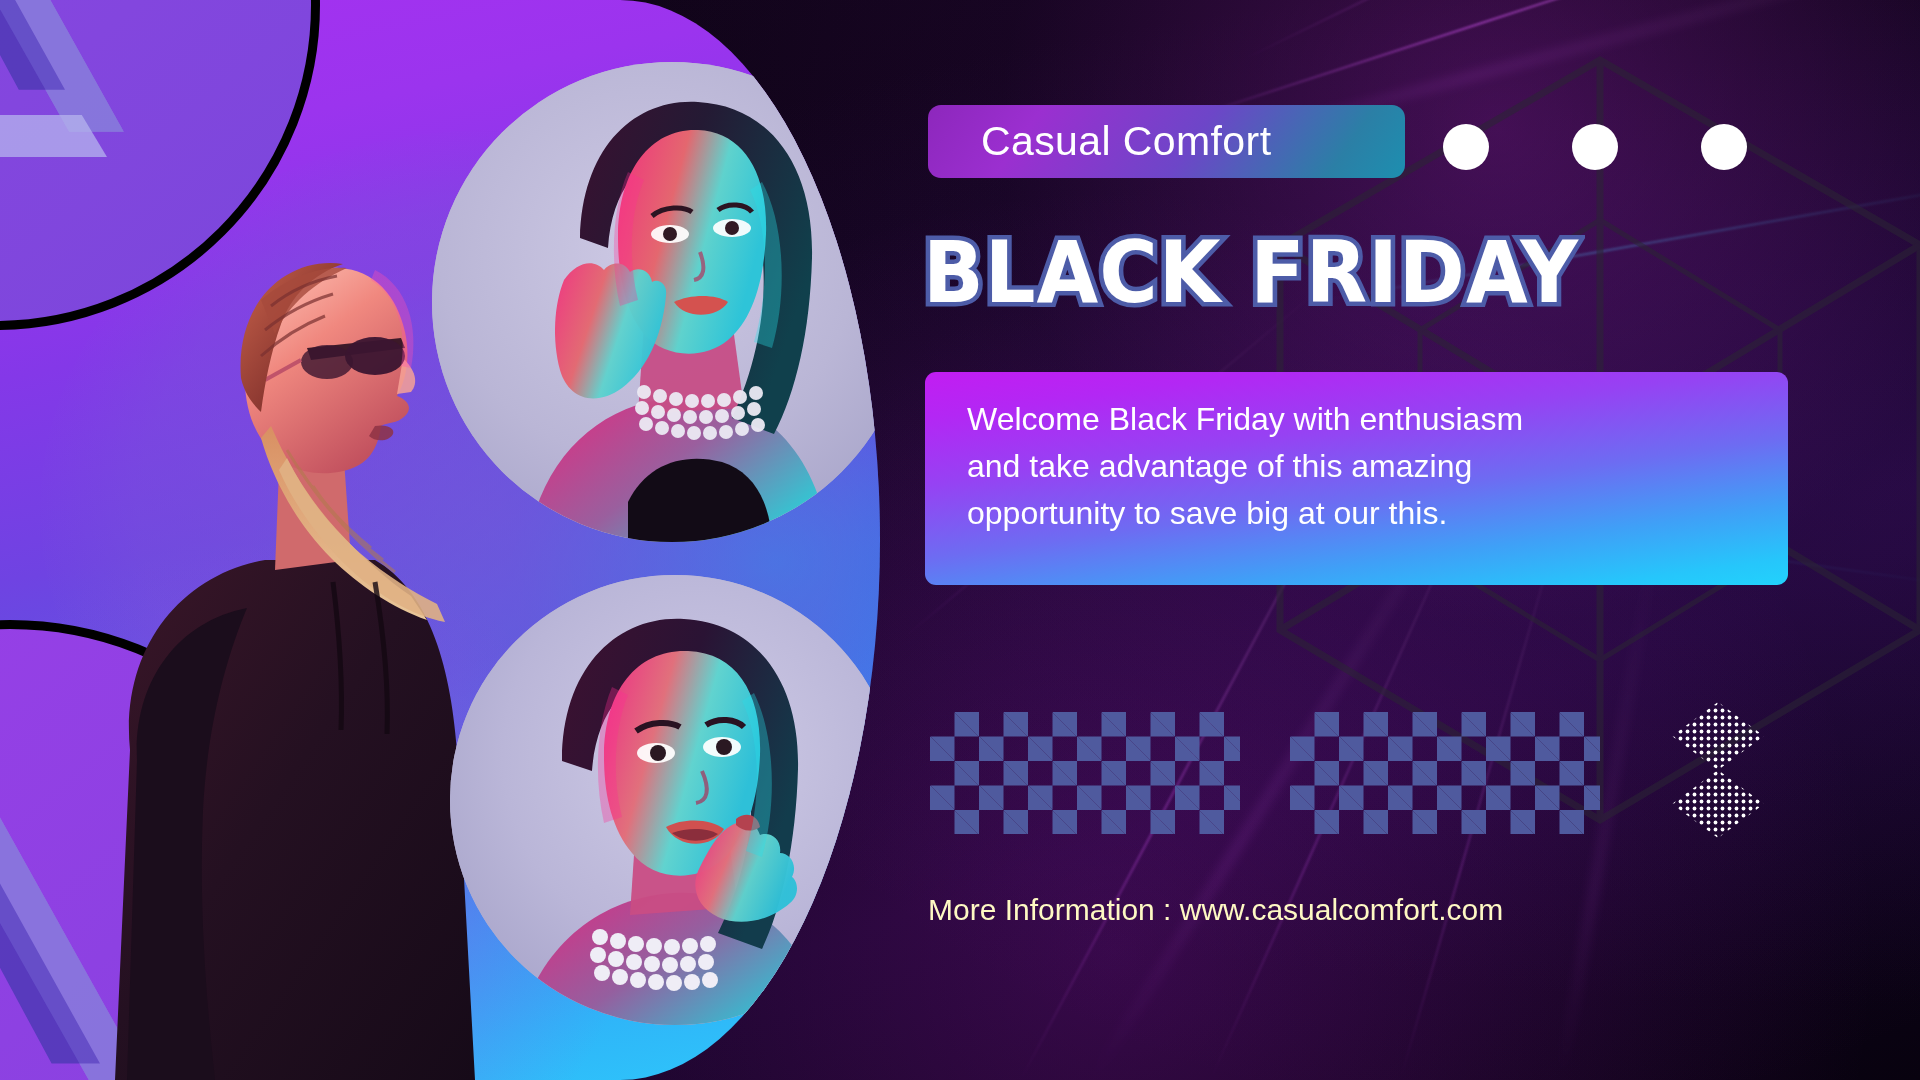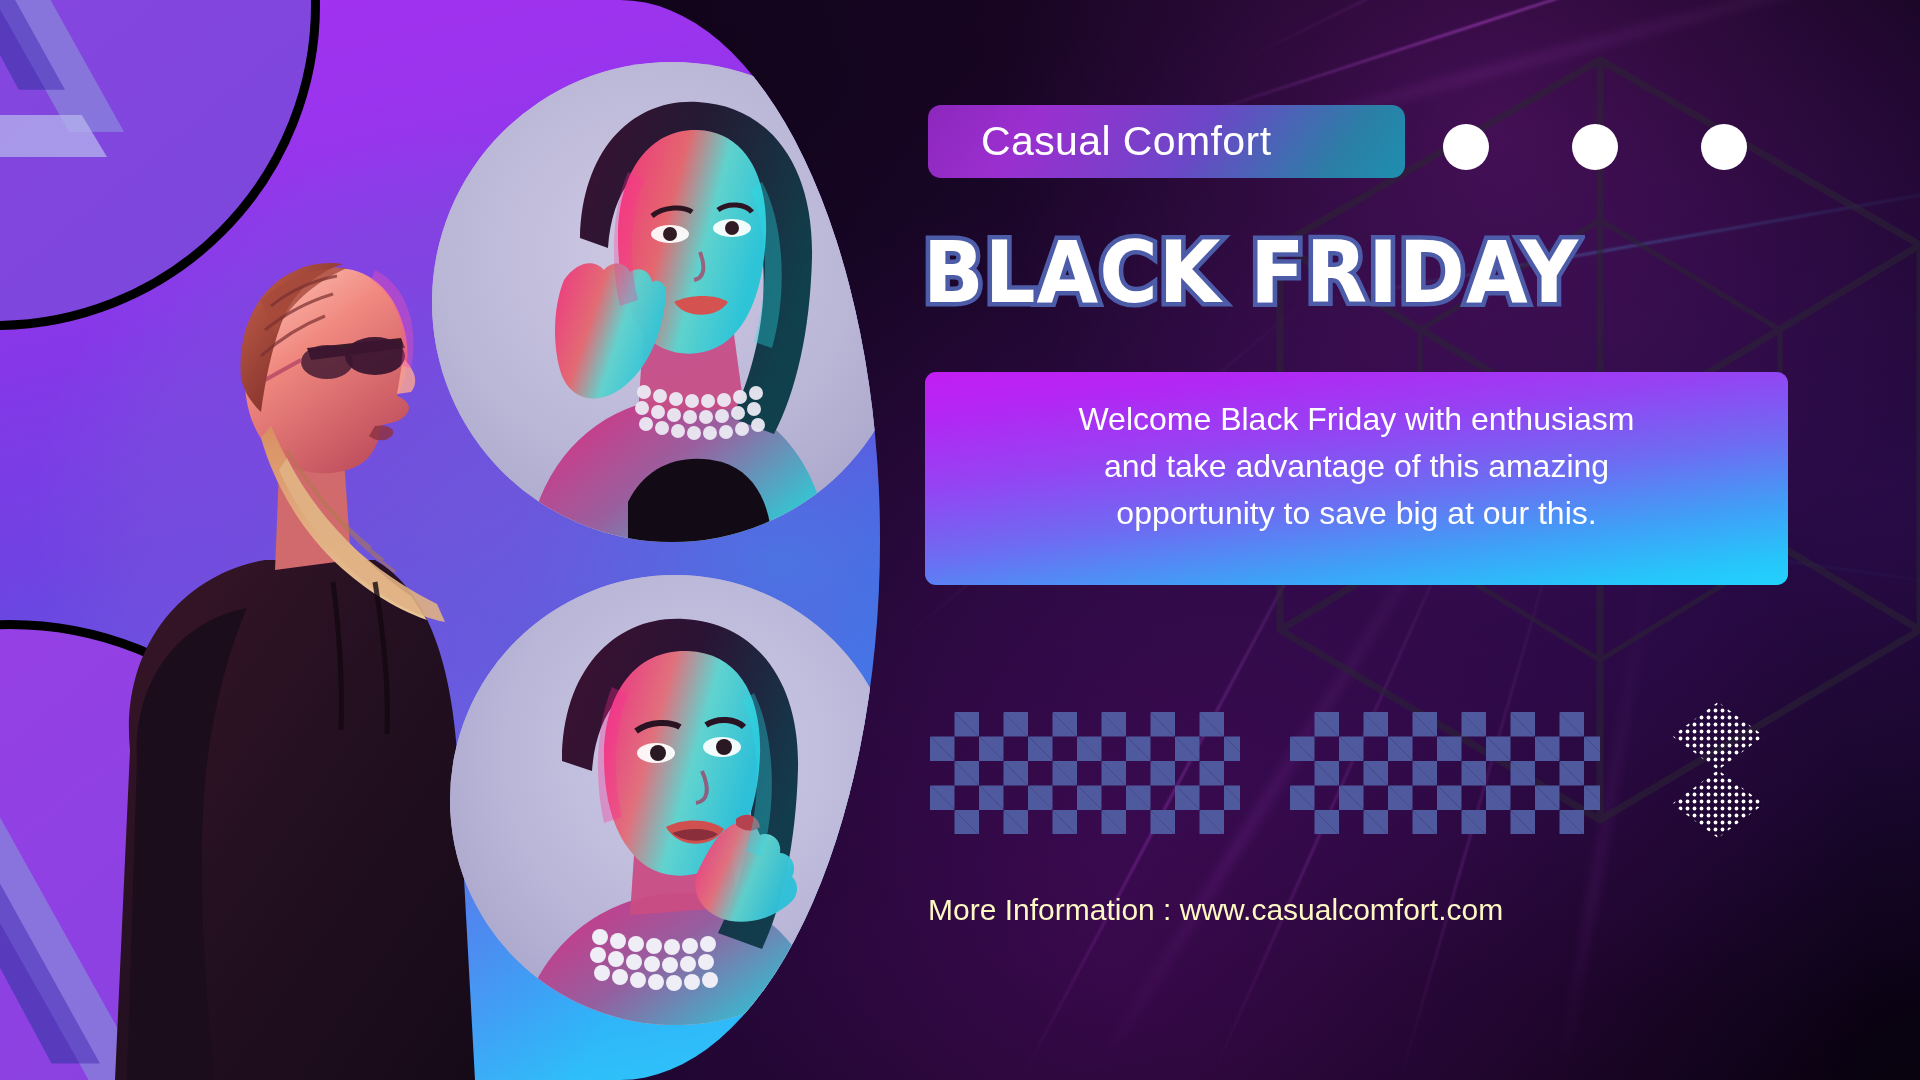--- a/index.html
+++ b/index.html
@@ -119,21 +119,21 @@
   .promo-box {
     position:absolute; left:-3px; top:372px; width:863px; height:213px;
     border-radius:11px;
     background:linear-gradient(172deg,
       #c21df2 0%, #b327f4 14%, #9642f3 34%,
       #6d6cf2 56%, #3fa0f7 76%, #26c6fb 92%, #22d2fc 100%);
     padding:24px 42px 0 42px;
   }
   .promo-box p {
     color:#fff; font-size:32px; line-height:47px;
-    font-family:"Liberation Sans", sans-serif; font-weight:400;text-align:center;
+    font-family:"Liberation Sans", sans-serif; font-weight:400;
   }
 
   .discount {
     position:absolute; left:0px; top:613px;
     font-family:"DejaVu Sans", sans-serif;
     font-size:42px; font-weight:bold; color:#fff;
     letter-spacing:.5px; white-space:nowrap;
   }
 
   .checker-wrap { position:absolute; left:2px; top:712px; display:flex; gap:50px; }

